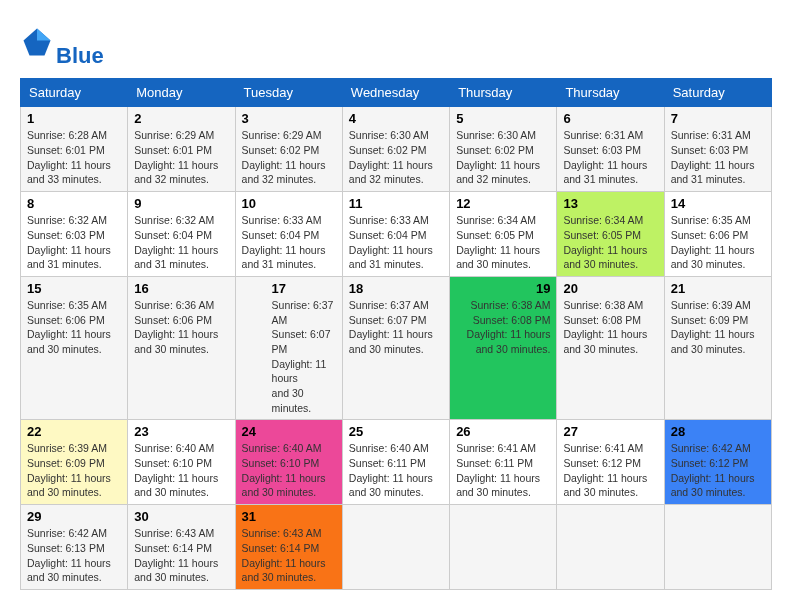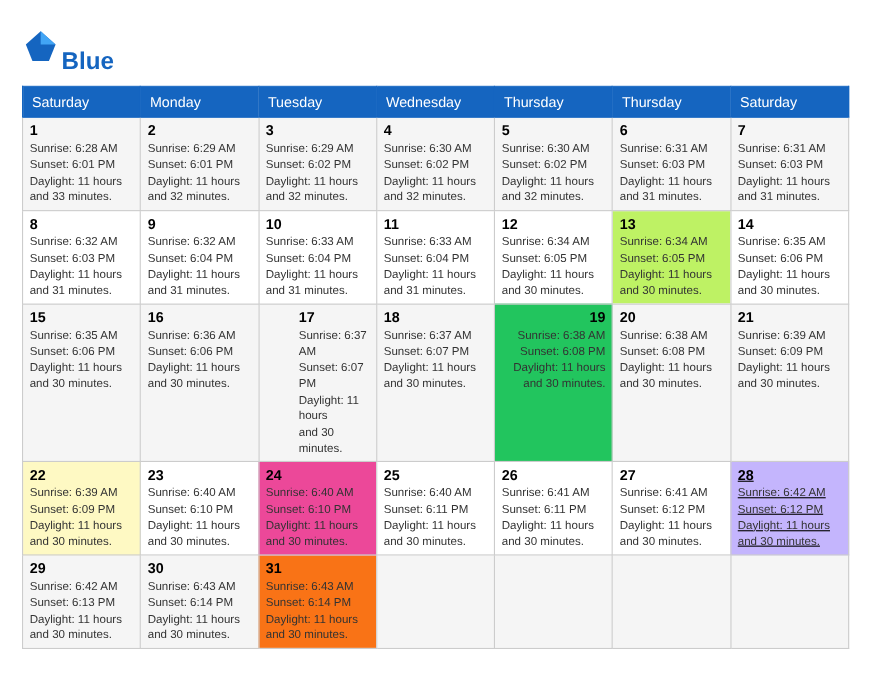--- a/index.html
+++ b/index.html
@@ -314,21 +314,21 @@
 Daylight: 11 hours
 and 30 minutes.</div>
         </td>
         <td style="background: rgb(255, 255, 255);">
           <span class="day-number">27</span>
           <div class="day-info" style="white-space: pre-line;">Sunrise: 6:41 AM
 Sunset: 6:12 PM
 Daylight: 11 hours
 and 30 minutes.</div>
         </td>
-        <td style="background: #c4b5fd; text-decoration: underline;">
+        <td style="background: #3b82f6;">
           <span class="day-number">28</span>
           <div class="day-info" style="white-space: pre-line;">Sunrise: 6:42 AM
 Sunset: 6:12 PM
 Daylight: 11 hours
 and 30 minutes.</div>
         </td>
       </tr>
       <tr>
         <td style="background: rgb(245, 245, 245);">
           <span class="day-number">29</span>

